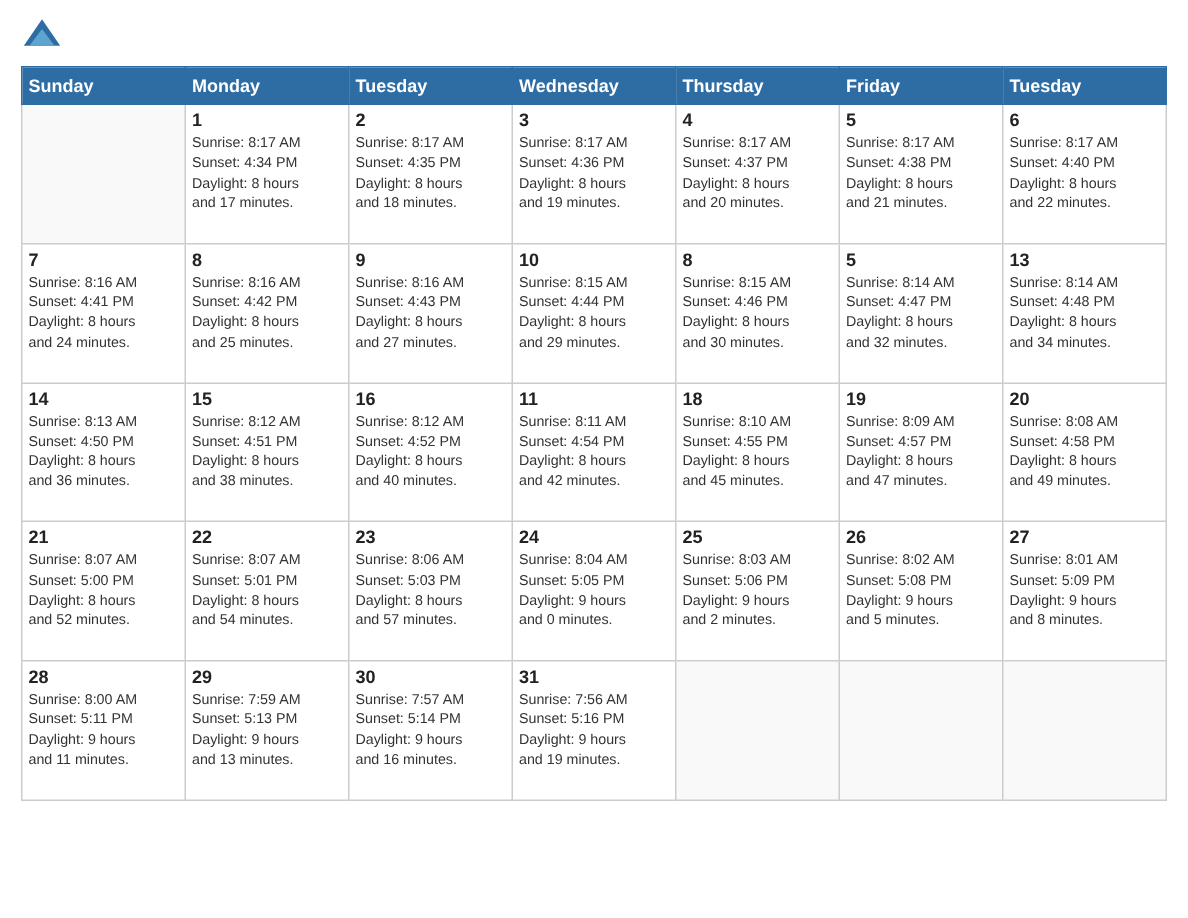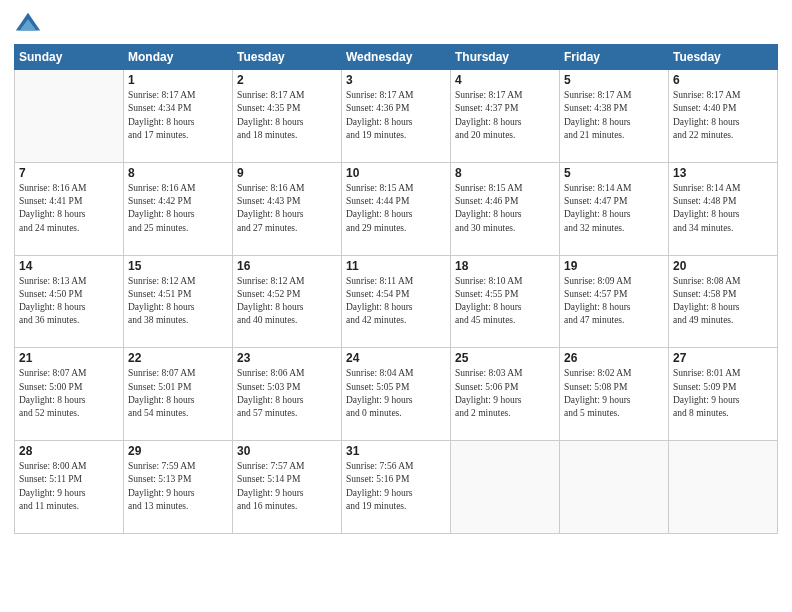--- a/index.html
+++ b/index.html
@@ -85,21 +85,20 @@
       font-size: 12px;
       font-weight: bold;
       color: #222;
       display: block;
       margin-bottom: 2px;
     }
     .day-info {
       font-size: 9.5px;
       color: #333;
       line-height: 1.4;
-      font-family: Liberation Serif, serif;
     }
     .empty {
       background: #f9f9f9;
     }
   </style>
 </head>
 <body>
 
 <div class="page">
   <div class="header">

